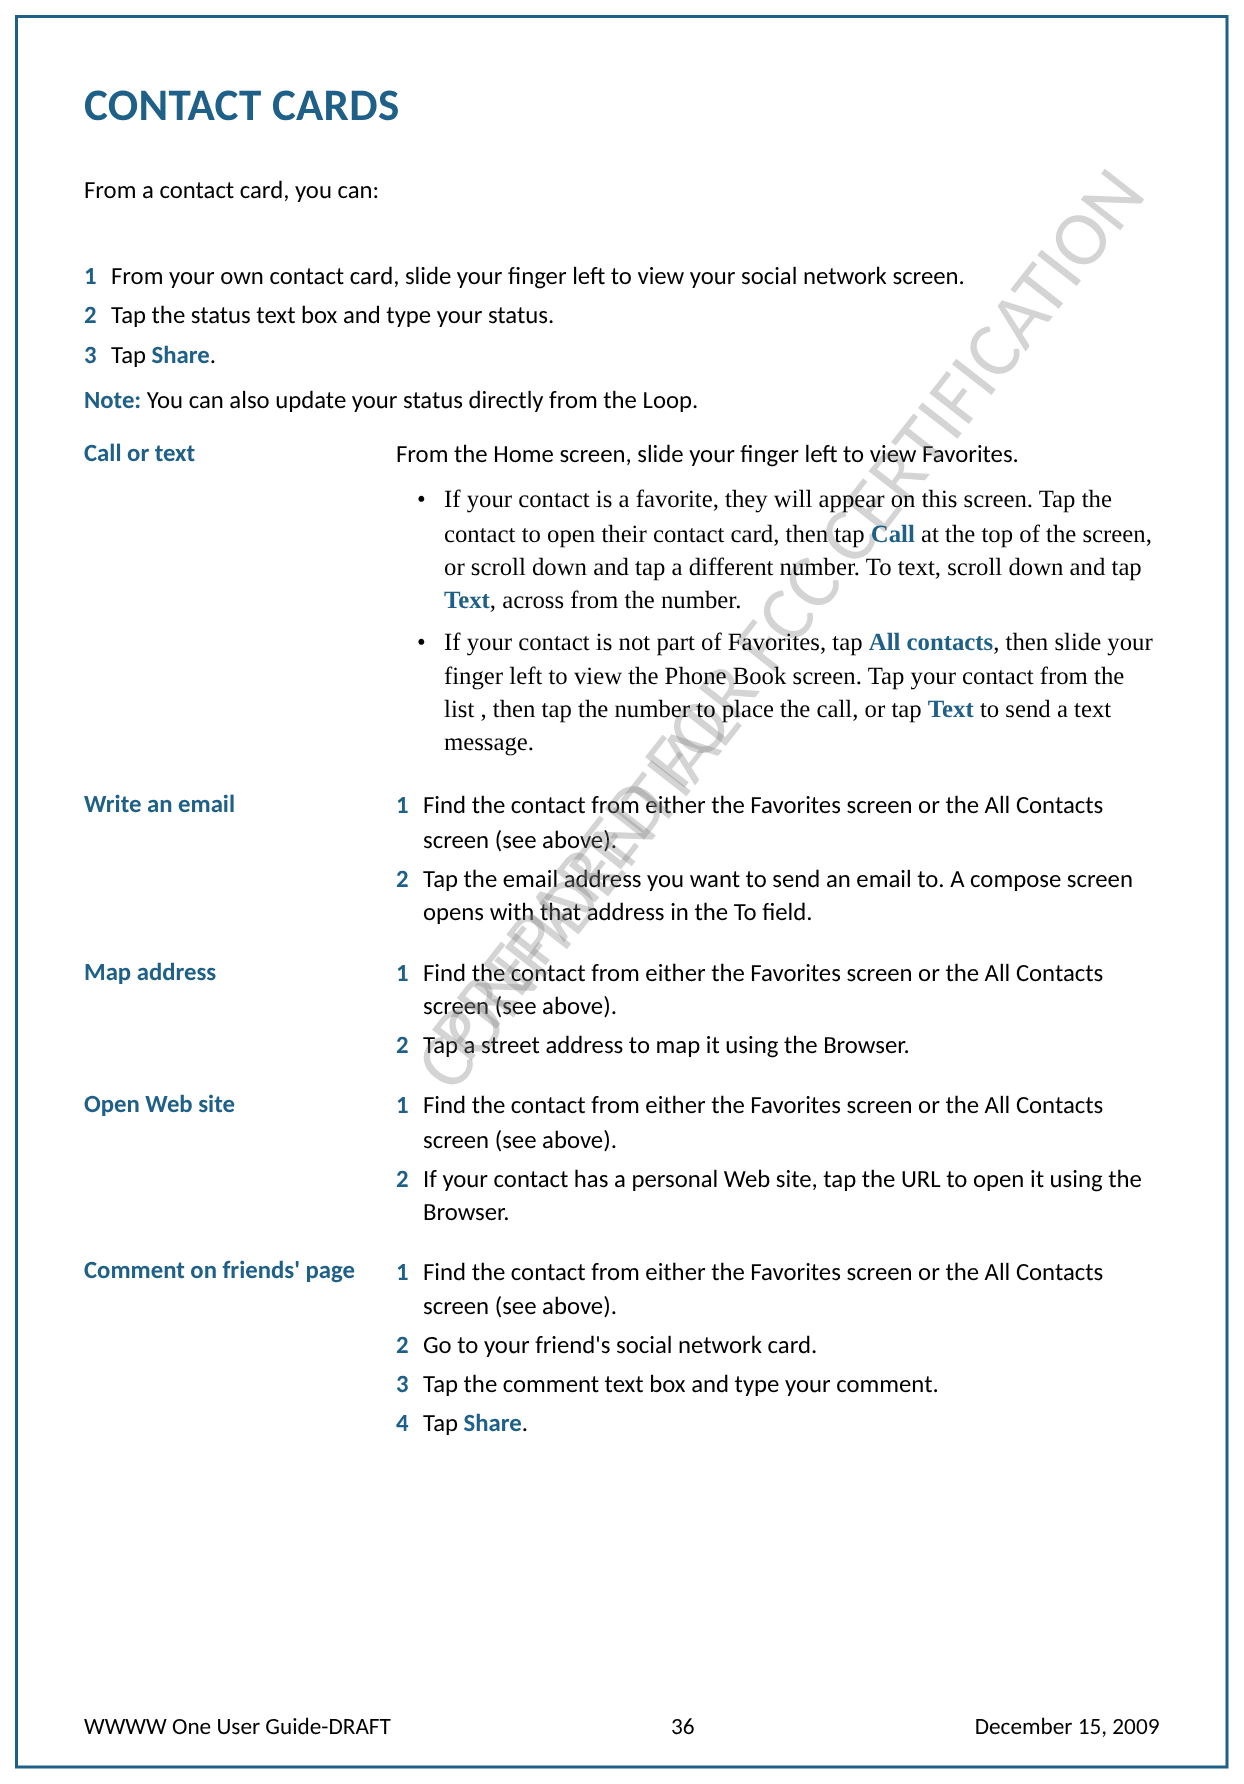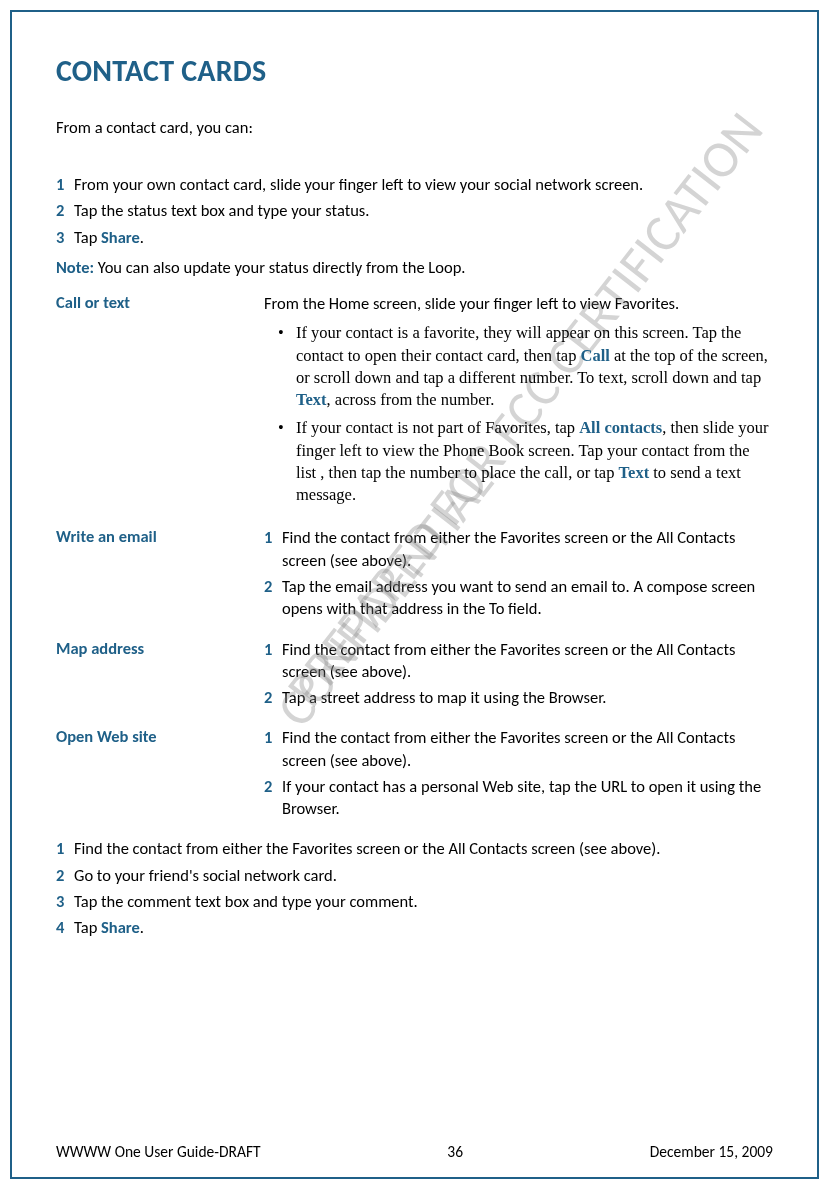--- a/index.html
+++ b/index.html
@@ -214,20 +214,21 @@
             </li>
           <li data-name="list-item">
               <span class="num" data-name="step-number">2</span>
               <span class="litext" data-name="step-text">If your contact has a personal Web site, tap the URL to open it using the Browser.</span>
             </li>
         </ol>
       </div>
     </div>
 
     <div class="section-row" data-name="section-comment">
+      <div class="section-label" data-name="section-label">Comment on friends' page</div>
       <div class="section-body" data-name="section-body">
         <ol class="nlist">
           <li data-name="list-item">
               <span class="num" data-name="step-number">1</span>
               <span class="litext" data-name="step-text">Find the contact from either the Favorites screen or the All Contacts screen (see above).</span>
             </li>
           <li data-name="list-item">
               <span class="num" data-name="step-number">2</span>
               <span class="litext" data-name="step-text">Go to your friend's social network card.</span>
             </li>

